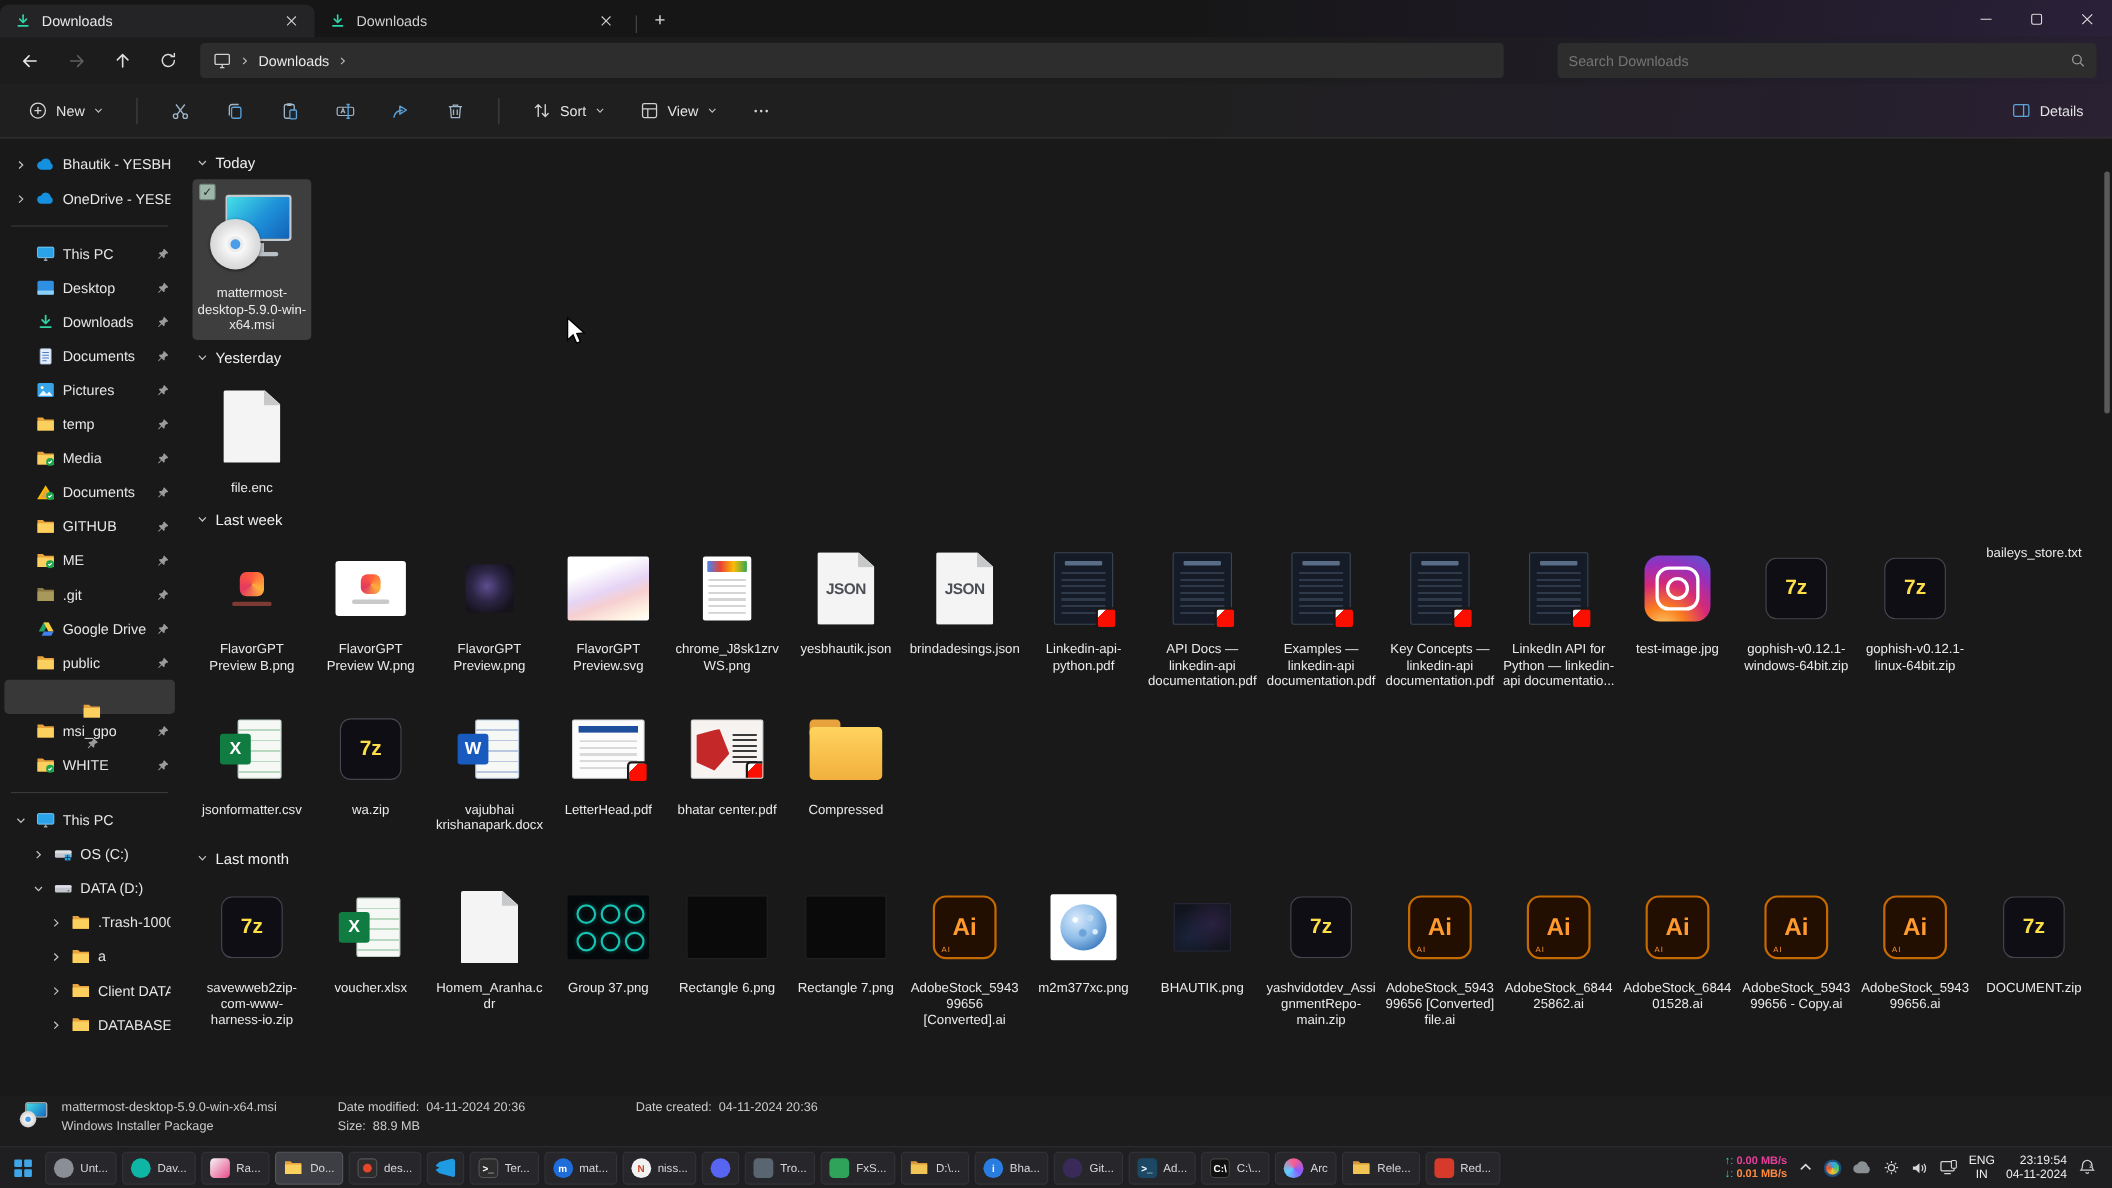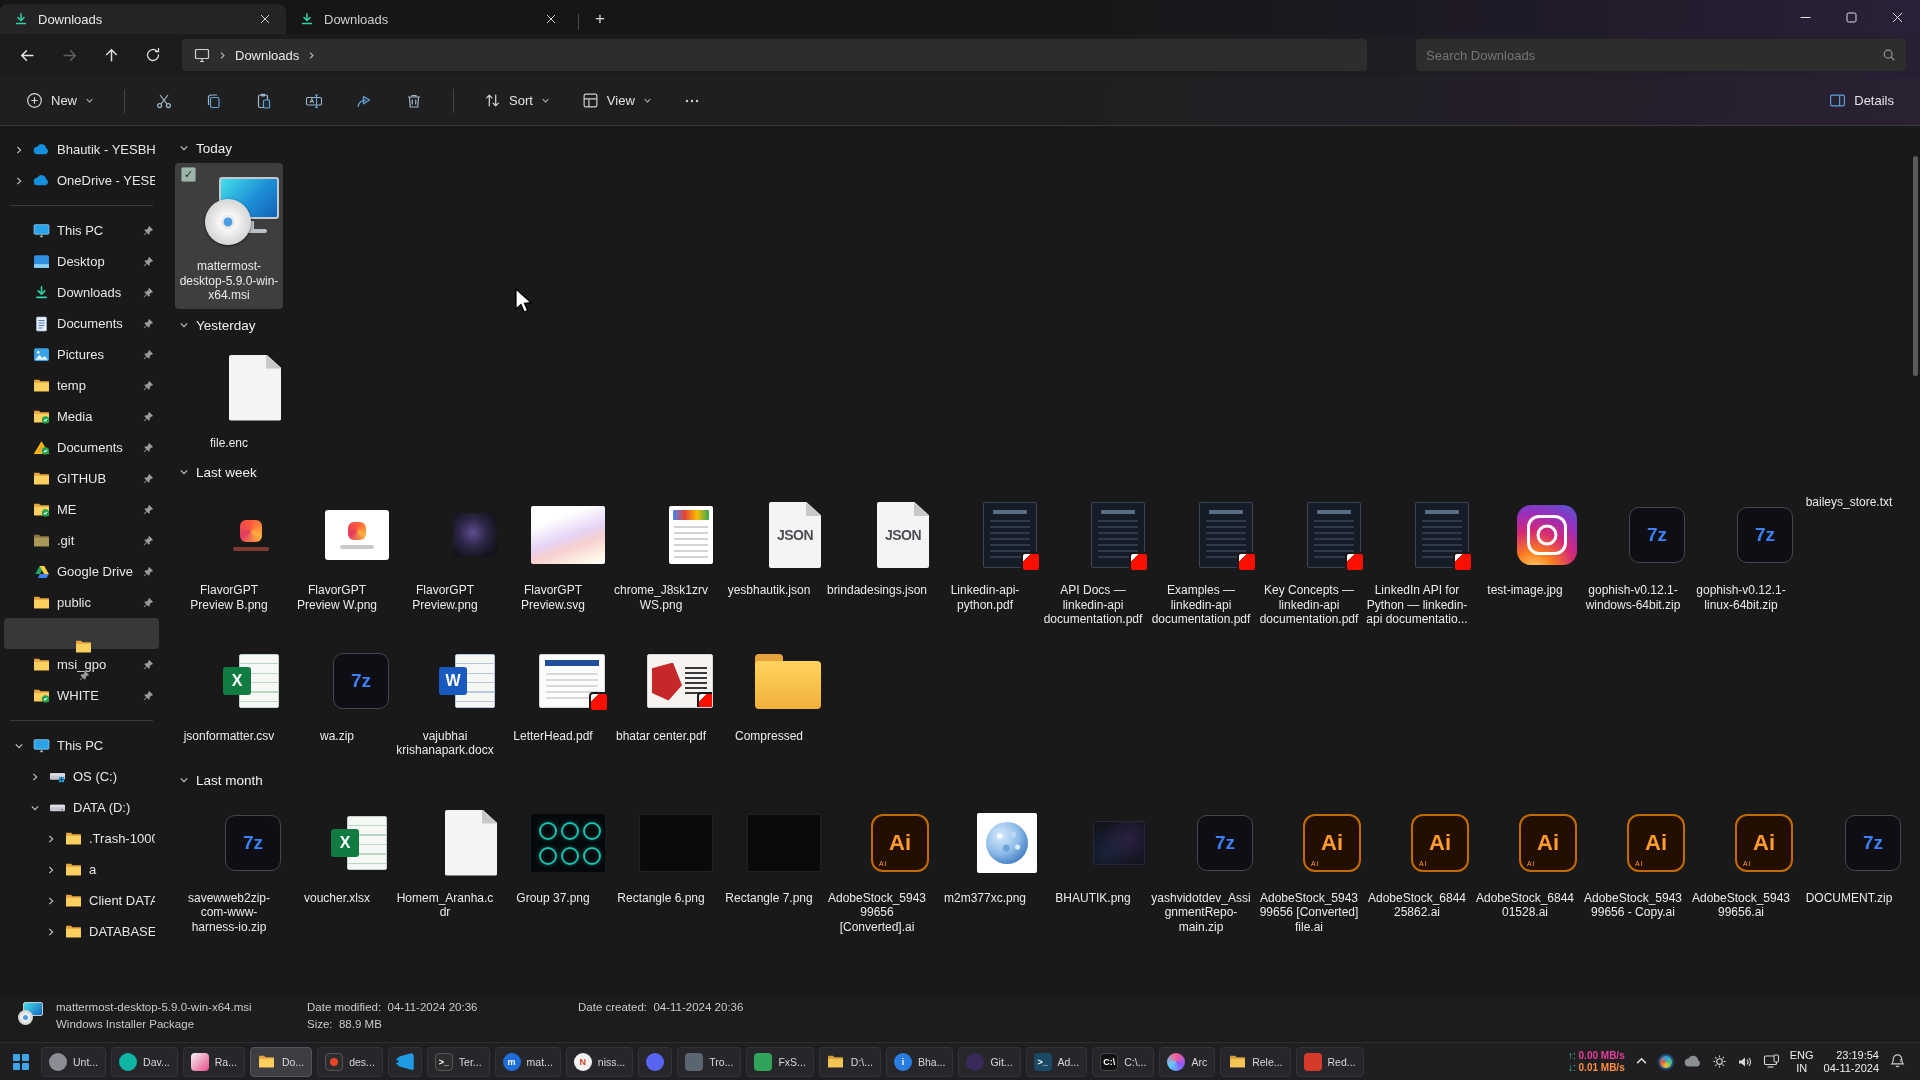--- a/index.html
+++ b/index.html
@@ -57,41 +57,41 @@
   .side-item .pin { flex:0 0 13px; display:flex; }
   .side-sep { height:1px; background:#3a3a3a; margin:9px 10px; }
 
   .content { flex:1; padding:6px 0 0 12px; overflow:hidden; position:relative; }
   .group-header { display:flex; align-items:center; gap:7px; font-size:13.5px; color:#f0f0f0;
     margin:9px 0 7px 4px; }
   .grid { display:flex; flex-wrap:wrap; align-items:flex-start; }
   .tile { width:108px; display:flex; flex-direction:column; align-items:center;
     padding:4px 2px 6px; border-radius:4px; position:relative; }
   .tile.selected { background:#3e3e3e; }
-  .tile .thumb { height:88px; width:100%; display:flex; align-items:center; justify-content:flex-end;
+  .tile .thumb { height:88px; width:100%; display:flex; align-items:center; justify-content:center;
     position:relative; }
   .tile .tname { font-size:12px; line-height:14.5px; text-align:center; color:#eaeaea;
     word-break:break-word; max-width:102px; margin-top:4px; }
   .checkbox { position:absolute; top:4px; left:6px; width:15px; height:15px; background:#9fb5aa;
     border:1px solid #6e847c; border-radius:2px; display:flex; align-items:center;
     justify-content:center; font-size:11px; color:#1d2a24; z-index:2; }
 
   
   .vscroll { position:absolute; right:2px; top:30px; width:5px; height:220px;
     background:#5a5a5a; border-radius:3px; }
 
   
   .paper { width:52px; height:66px; background:#f4f4f4; border-radius:2px; position:relative;
     clip-path:polygon(0 0,72% 0,100% 20%,100% 100%,0 100%); display:flex; align-items:center;
     justify-content:center; }
   .paper .fold { position:absolute; top:0; right:0; width:15px; height:14px; background:#c6c8ca;
     clip-path:polygon(0 0,100% 100%,0 100%); }
   .paper .ptxt { font-weight:700; font-size:14px; color:#4b4f55; letter-spacing:-0.5px; }
   .z7 { width:56px; height:56px; border-radius:10px; background:#0e0e14; border:1.5px solid #46464f;
-    color:#3b82f6; font-weight:700; font-size:19px; display:flex; align-items:center; justify-content:center; }
+    color:#fde047; font-weight:700; font-size:19px; display:flex; align-items:center; justify-content:center; }
   .bigfolder { position:relative; width:66px; height:48px; margin-top:8px; }
   .bigfolder::before { content:""; position:absolute; top:-7px; left:0; width:28px; height:14px;
     background:#e8a33d; border-radius:4px 4px 0 0; }
   .bigfolder::after { content:""; position:absolute; inset:0; border-radius:4px;
     background:linear-gradient(#ffd45e,#f2b03c); }
   .msi { position:relative; width:76px; height:72px; }
   .msi-screen { position:absolute; left:14px; top:2px; width:60px; height:42px; border-radius:3px;
     background:linear-gradient(135deg,#43e0e8,#1e8fd8 55%,#1262b8); border:2px solid #c2c9cf; }
   .msi-stand { position:absolute; left:40px; top:46px; width:9px; height:8px; background:#b9c0c6; }
   .msi-base { position:absolute; left:28px; top:54px; width:34px; height:4px; background:#b9c0c6; border-radius:2px; }

